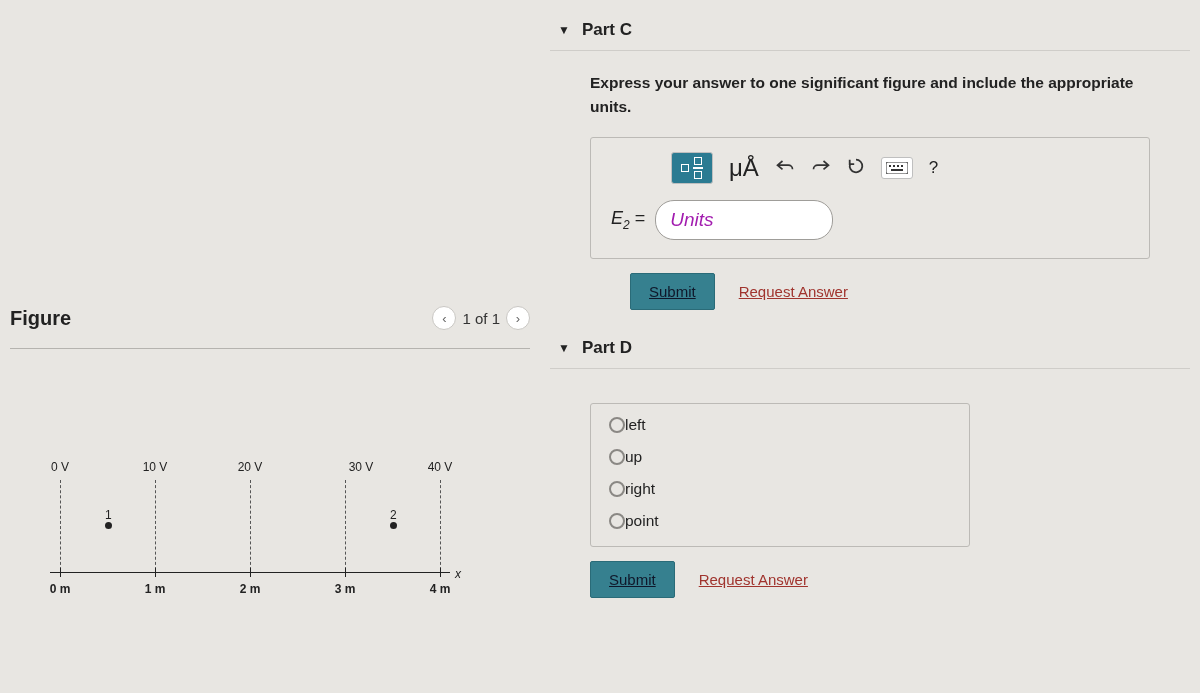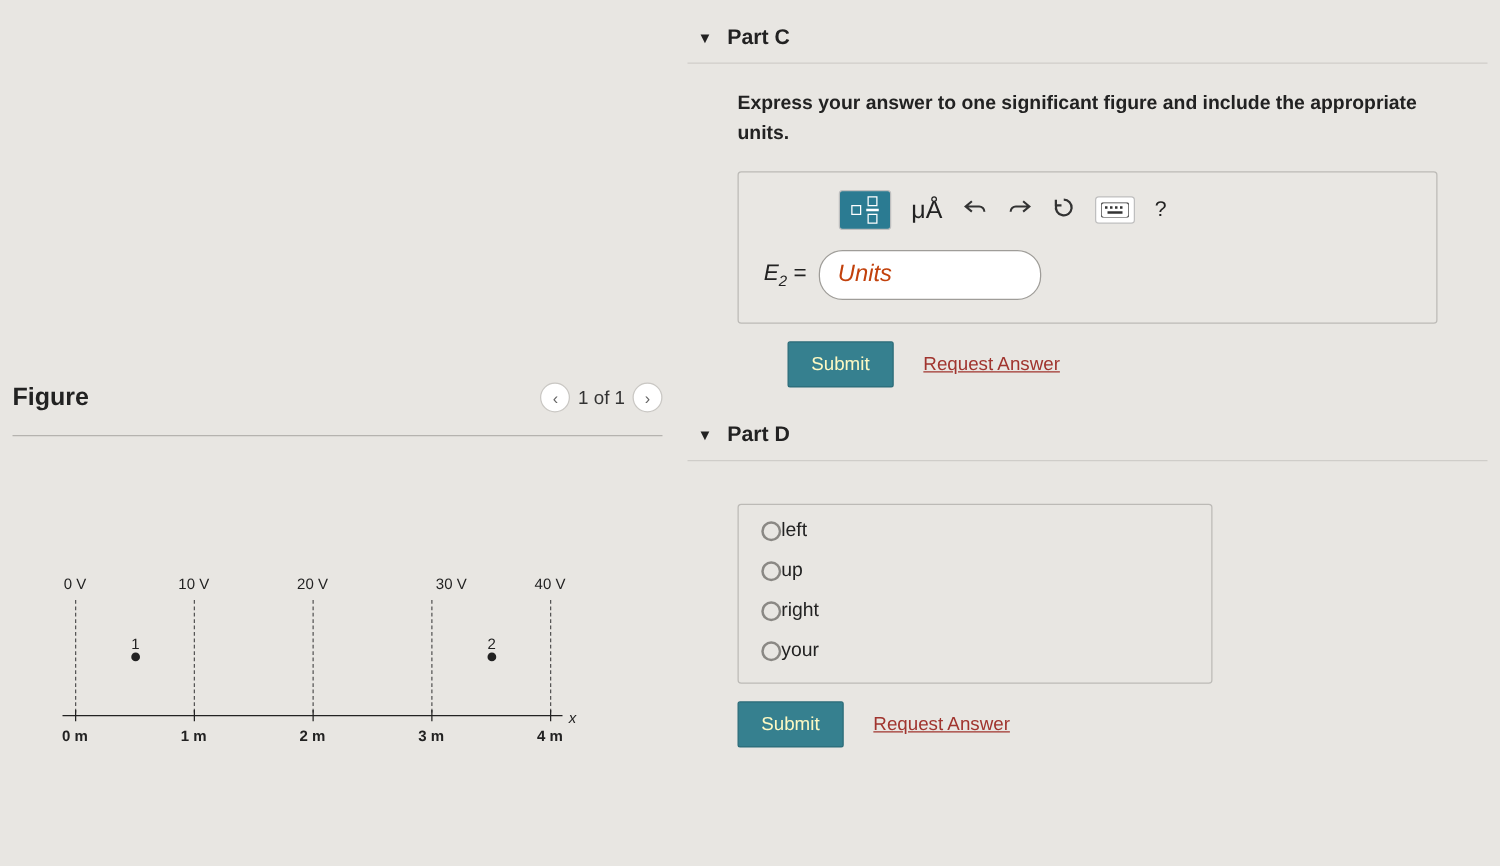--- a/index.html
+++ b/index.html
@@ -97,26 +97,26 @@
   .redo-svg, .undo-svg { width:20px; height:16px; }
   .value-row { display:flex; align-items:center; gap:10px; }
   .var-label { font-size:18px; font-style: italic; }
   .var-label sub { font-size:12px; }
   .field {
     height: 40px; border:1px solid #9f9d99; background:#fff;
     font-size:19px; font-style:italic; color:#9a9894;
     display:flex; align-items:center; padding:0 14px;
   }
   .val-field { width: 170px; }
-  .unit-field { width: 178px; color:#c2410c;border-radius:19px; }
+  .unit-field { width: 178px; color:#a21caf;border-radius:19px; }
 
   .submit-row { margin-top: 14px; display:flex; align-items:center; gap:24px; padding-left:40px; }
   .submit-btn {
-    background:#36808f; color:#fef9c3; border:1px solid #2a6b78;
-    padding: 9px 18px; font-size:15px; border-radius:2px; cursor:pointer;
+    background:#36808f; color:#0f172a; border:1px solid #2a6b78;
+    padding: 9px 18px; font-size:15px; border-radius:2px; cursor:pointer;text-decoration:underline;
   }
   .req-ans { color:#a0342e; text-decoration: underline; font-size:15px; cursor:pointer; }
 
   .radio-box {
     margin-top: 14px;
     border: 1px solid #bcbab6; border-radius:3px;
     width: 380px; padding: 12px 18px 16px 18px;
     display:flex; flex-direction:column; gap: 14px;
   }
   .radio-item { display:flex; align-items:center; font-size:15.5px; }
@@ -184,21 +184,21 @@
     <div class="answer-box">
       <div class="toolbar">
         <div class="tool-square tool-frac">
           <span class="fbox"></span>
           <span class="fcol">
               <span class="fbox"></span>
               <span class="fline"></span>
               <span class="fbox"></span>
             </span>
         </div>
-        <span class="tool-txt" style="font-size:20px;">μÅ</span>
+        <span class="tool-txt" style="font-size:24px;">μÅ</span>
         <span class="tool-txt">
           <svg class="undo-svg" viewBox="0 0 24 18">
               <path d="M9 3 L3 8 L9 13 M3 8 H16 A5 5 0 0 1 21 13" fill="none" stroke="#333" stroke-width="2"></path>
             </svg>
         </span>
         <span class="tool-txt">
           <svg class="redo-svg" viewBox="0 0 24 18">
               <path d="M15 3 L21 8 L15 13 M21 8 H8 A5 5 0 0 0 3 13" fill="none" stroke="#333" stroke-width="2"></path>
             </svg>
         </span>
@@ -248,21 +248,21 @@
       <label class="radio-item">
         <span class="radio-circle"></span>
         <span>up</span>
       </label>
       <label class="radio-item">
         <span class="radio-circle"></span>
         <span>right</span>
       </label>
       <label class="radio-item">
         <span class="radio-circle"></span>
-        <span>your</span>
+        <span>point</span>
       </label>
     </div>
     <div class="submit-row" style="padding-left:0;">
       <button class="submit-btn">Submit</button>
       <span class="req-ans">Request Answer</span>
     </div>
   </div>
 </div>
 
 </body></html>

